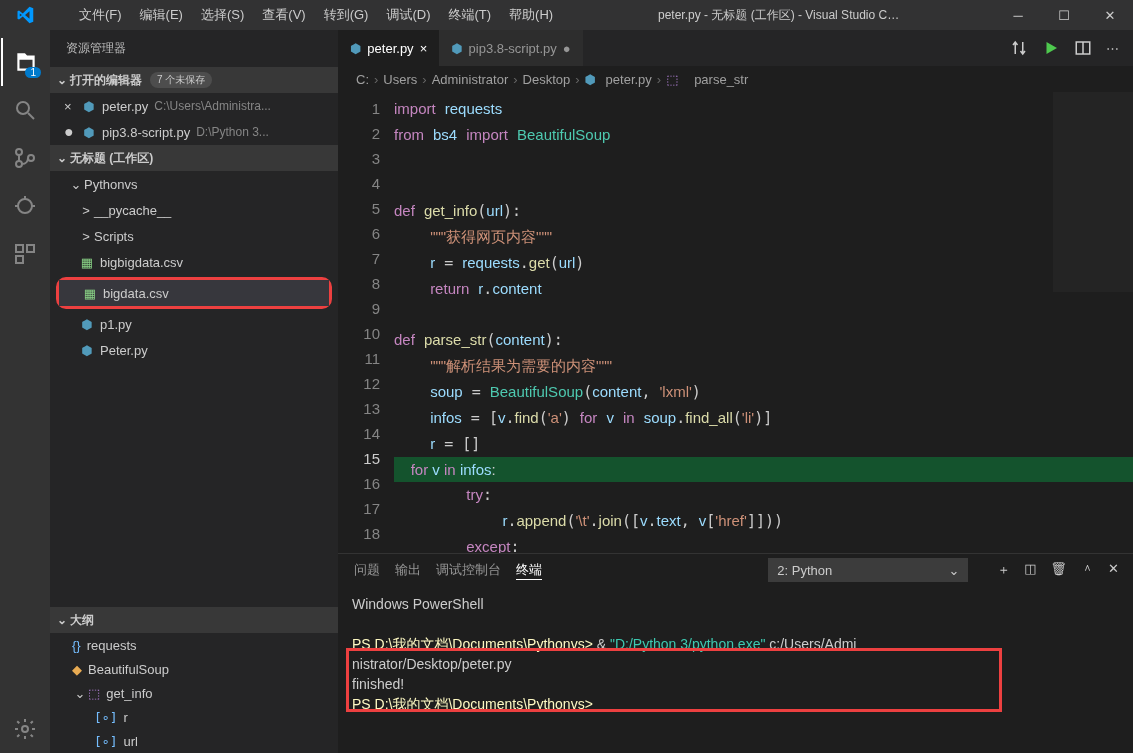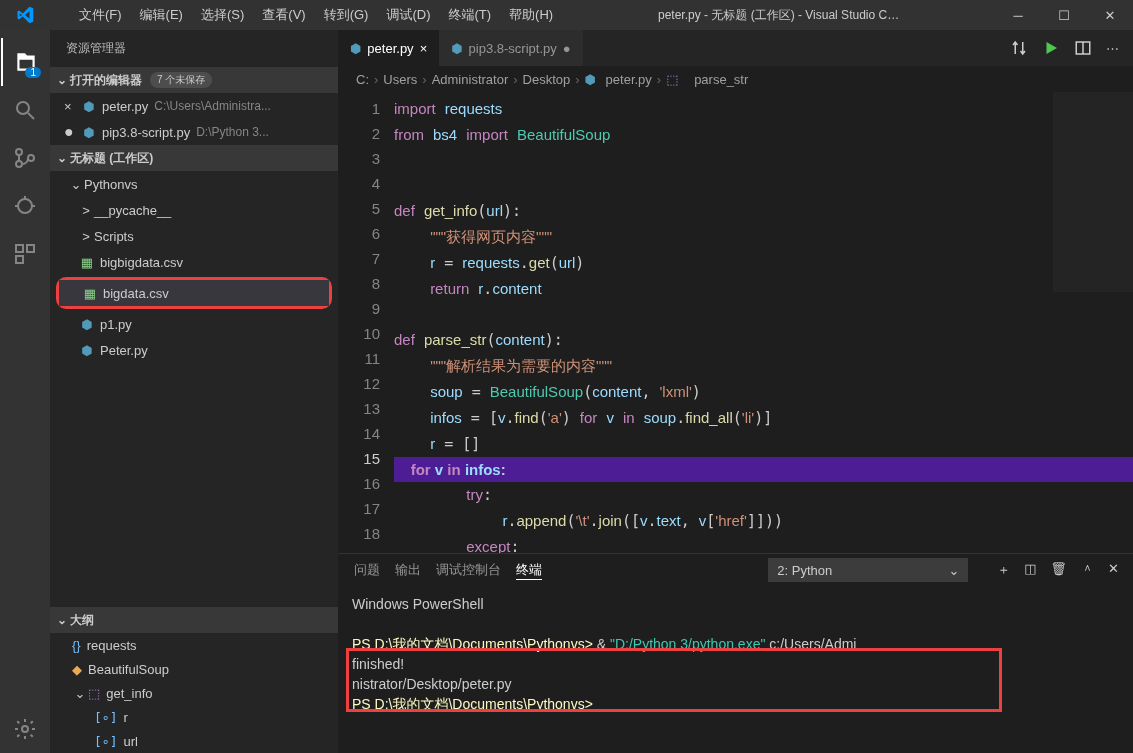--- a/index.html
+++ b/index.html
@@ -50,21 +50,21 @@
 .term-box{ border:3px solid #ed4040; position:absolute; left:8px; top:62px; width:656px; height:64px; pointer-events:none;}
 .t-path{ color:#fef9c3;} .t-str{ color:#3dc9b0;}
 .outline-item{ display:flex; align-items:center; height:24px; padding-left:22px; color:#ccc;}
 .outline-item.indent{ padding-left:44px;}
 .brace-ico{ color:#75beff; margin-right:6px;}
 .cls-ico{ color:#e8ab53; margin-right:6px;}
 .cube-ico{ color:#b180d7; margin-right:6px;}
 .var-ico{ color:#75beff; margin-right:6px; font-family:monospace;}
 svg{ display:block;}
 .py-ico{ color:#519aba;} .csv-ico{ color:#89d185;}
-.line-hl{ display:block; background:#4c1d95;font-weight:bold;}
+.line-hl{ display:block; background:#14532d;}
 </style>
 </head>
 <body>
 
 <div class="titlebar">
   <div class="logo">
     <svg width="18" height="18" viewBox="0 0 24 24">
         <path fill="#0098ff" d="M23 3l-5-2-9 9-5-4-2 1v10l2 1 5-4 9 9 5-2V3zM5 14v-4l3 2-3 2zm13 3l-6-5 6-5v10z"></path>
       </svg>
   </div>
@@ -311,20 +311,20 @@
           <span>◫</span>
           <span>🗑</span>
           <span>＾</span>
           <span>✕</span>
         </div>
       </div>
       <div class="terminal">
 <div>Windows PowerShell</div>
 <div>&nbsp;</div>
 <div><span class="t-path">PS D:\我的文档\Documents\Pythonvs&gt; </span><span>&amp; </span><span class="t-str">"D:/Python 3/python.exe"</span><span> c:/Users/Admi</span></div>
+<div>nistrator/Desktop/peter.py</div>
 <div>finished!</div>
-<div>nistrator/Desktop/peter.py</div>
 <div><span class="t-path">PS D:\我的文档\Documents\Pythonvs&gt;</span></div>
 <div class="term-box"></div>
       </div>
     </div>
   </div>
 </div>
 
 </body></html>

